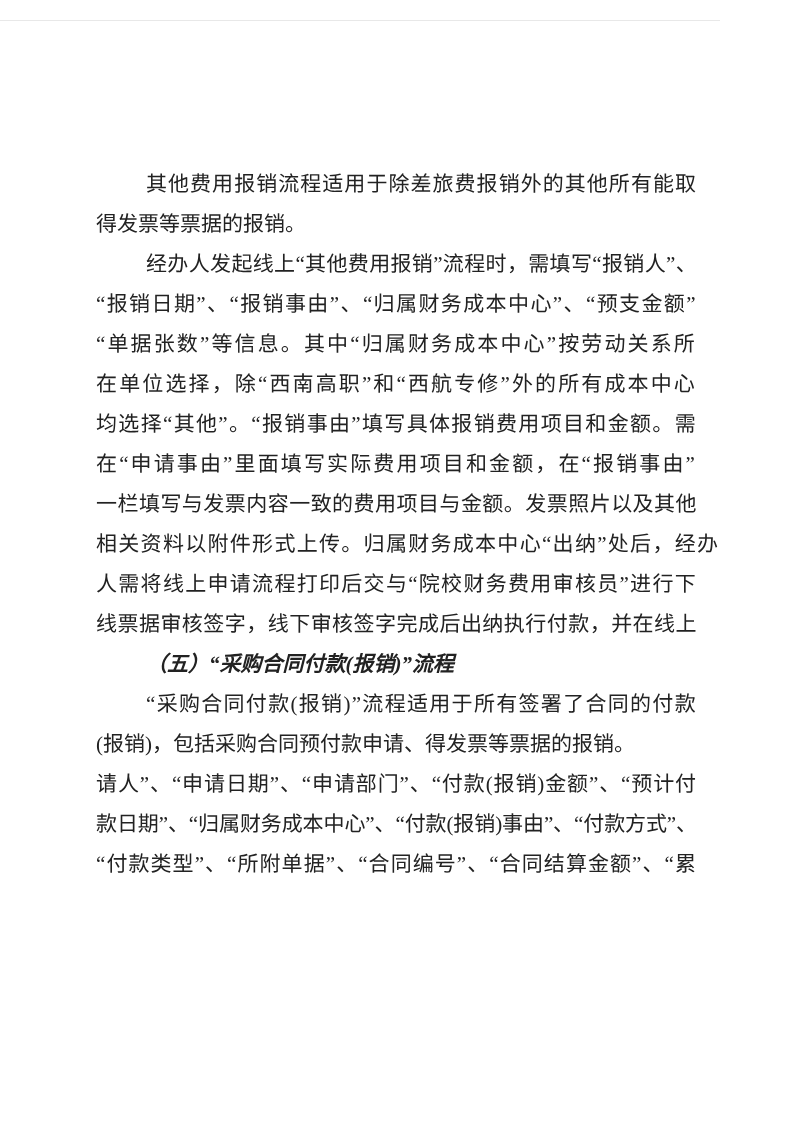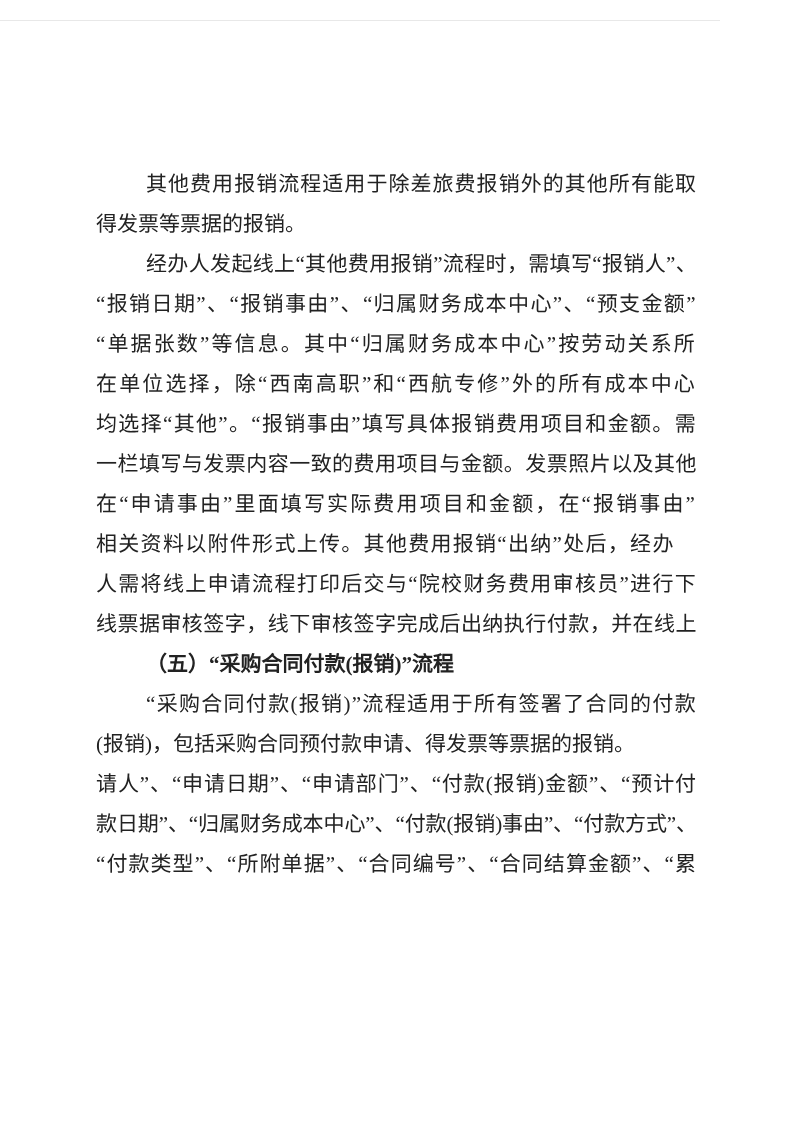--- a/index.html
+++ b/index.html
@@ -20,37 +20,37 @@
     width:601px;
   }
   .line{
     height:40px;
     line-height:40px;
     font-size:21px;
     white-space:nowrap;
     text-align:left;
   }
   .ind{ text-indent:50px; }
-  .heading{ font-weight:bold; }
+  .heading{ font-weight:bold;font-style:italic; }
 </style>
 </head>
 <body>
 
 <div class="page">
   <div class="content">
     <div class="line ind fit" style="letter-spacing: 1.04px;"><span>其他费用报销流程适用于除差旅费报销外的其他所有能取</span></div>
     <div class="line"><span>得发票等票据的报销。</span></div>
     <div class="line ind fit" style="letter-spacing: 0.347098px;"><span>经办人发起线上“其他费用报销”流程时，需填写“报销人”、</span></div>
     <div class="line fit" style="letter-spacing: 1.40071px;"><span>“报销日期”、“报销事由”、“归属财务成本中心”、“预支金额”</span></div>
     <div class="line fit" style="letter-spacing: 2.13281px;"><span>“单据张数”等信息。其中“归属财务成本中心”按劳动关系所</span></div>
     <div class="line fit" style="letter-spacing: 2.13281px;"><span>在单位选择，除“西南高职”和“西航专修”外的所有成本中心</span></div>
     <div class="line fit" style="letter-spacing: 1.33513px;"><span>均选择“其他”。“报销事由”填写具体报销费用项目和金额。需</span></div>
+    <div class="line fit" style="letter-spacing: 2.13281px;"><span>在“申请事由”里面填写实际费用项目和金额，在“报销事由”</span></div>
     <div class="line fit" style="letter-spacing: 0.464286px;"><span>一栏填写与发票内容一致的费用项目与金额。发票照片以及其他</span></div>
-    <div class="line fit" style="letter-spacing: 2.13281px;"><span>在“申请事由”里面填写实际费用项目和金额，在“报销事由”</span></div>
-    <div class="line fit" style="letter-spacing: 1.29855px;"><span>相关资料以附件形式上传。其他费用报销“出纳”处后，经办</span></div>
+    <div class="line fit" style="letter-spacing: 1.29855px;"><span>相关资料以附件形式上传。归属财务成本中心“出纳”处后，经办</span></div>
     <div class="line fit" style="letter-spacing: 1.29855px;"><span>人需将线上申请流程打印后交与“院校财务费用审核员”进行下</span></div>
     <div class="line fit" style="letter-spacing: 0.464286px;"><span>线票据审核签字，线下审核签字完成后出纳执行付款，并在线上</span></div>
     <div class="line ind heading"><span>（五）“采购合同付款(报销)”流程</span></div>
     <div class="line ind fit" style="letter-spacing: 1.30961px;"><span>“采购合同付款(报销)”流程适用于所有签署了合同的付款</span></div>
     <div class="line"><span>(报销)，包括采购合同预付款申请、得发票等票据的报销。</span></div>
     <div class="line fit" style="letter-spacing: 0.892045px;"><span>请人”、“申请日期”、“申请部门”、“付款(报销)金额”、“预计付</span></div>
     <div class="line fit" style="letter-spacing: -0.0951287px;"><span>款日期”、“归属财务成本中心”、“付款(报销)事由”、“付款方式”、</span></div>
     <div class="line fit" style="letter-spacing: 1.06592px;"><span>“付款类型”、“所附单据”、“合同编号”、“合同结算金额”、“累</span></div>
   </div>
 </div>

